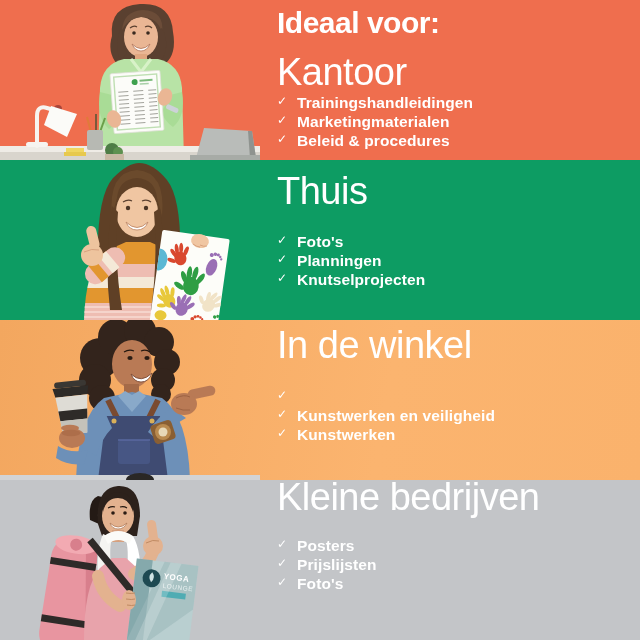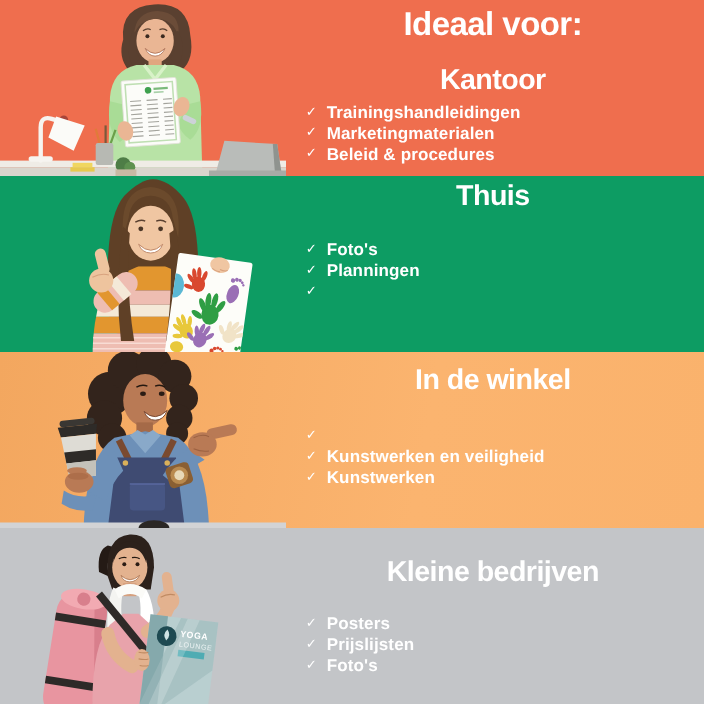--- a/index.html
+++ b/index.html
@@ -6,26 +6,26 @@
   html,body { width:640px; height:640px; }
   body { font-family:"Liberation Sans","DejaVu Sans",sans-serif; background:#fff; }
   .poster { position:relative; width:640px; height:640px; overflow:hidden; }
   .band { position:relative; width:640px; height:160px; overflow:hidden; }
   .band-office   { background:#EF6E4E; }
   .band-home     { background:#0D9C63; }
   .band-store    { background:linear-gradient(100deg,#F3A75F 0%,#FBB46F 60%,#FAB26C 100%); }
   .band-business { background:#C3C5C8; }
   .photo { position:absolute; left:0; top:0; width:260px; height:160px; }
   .photo svg { display:block; width:260px; height:160px; }
-  .textcol { position:absolute; left:277px; top:0; right:21px; color:#FFFFFF;text-align:center; }
-  .band-home .textcol { }
+  .textcol { position:absolute; left:277px; top:0; right:21px; color:#FFFFFF; }
+  .band-home .textcol { padding-top:14px; }
   .band-store .textcol { padding-top:8px; }
-  .band-business .textcol { padding-top:22px; }
+  .band-business .textcol { }
   .intro { font-size:30px; line-height:35px; font-weight:bold; letter-spacing:-0.5px; margin-top:5px; }
-  h2 { font-size:26px; line-height:35px; font-weight:bold; letter-spacing:-0.5px; }
+  h2 { font-size:38px; line-height:35px; font-weight:normal; letter-spacing:-0.5px; }
   .band-office h2 { margin-top:15px; }
   ul { list-style:none; }
   .band-office ul { margin-top:3px; }
   .band-home ul { margin-top:23px; }
   .band-store ul { margin-top:24px; }
   .band-business ul { margin-top:21px; }
   li { display:flex; align-items:center; font-size:15.5px; font-weight:bold; line-height:19px; letter-spacing:0.1px; }
   .chk { font-size:12px; width:12px; margin-right:8px; flex:0 0 auto; transform:translateY(-1px); }
 </style>
 </head>
@@ -205,20 +205,21 @@
         <li>
             <span class="chk">✓</span>
             <span>Foto's</span>
           </li>
         <li>
             <span class="chk">✓</span>
             <span>Planningen</span>
           </li>
         <li>
             <span class="chk">✓</span>
+            <span>Knutselprojecten</span>
           </li>
       </ul>
     </div>
   </section>
 
   <section class="band band-store">
     <div class="photo">
       <svg viewBox="0 0 260 160" role="img">
 
         <g fill="#33241c">

